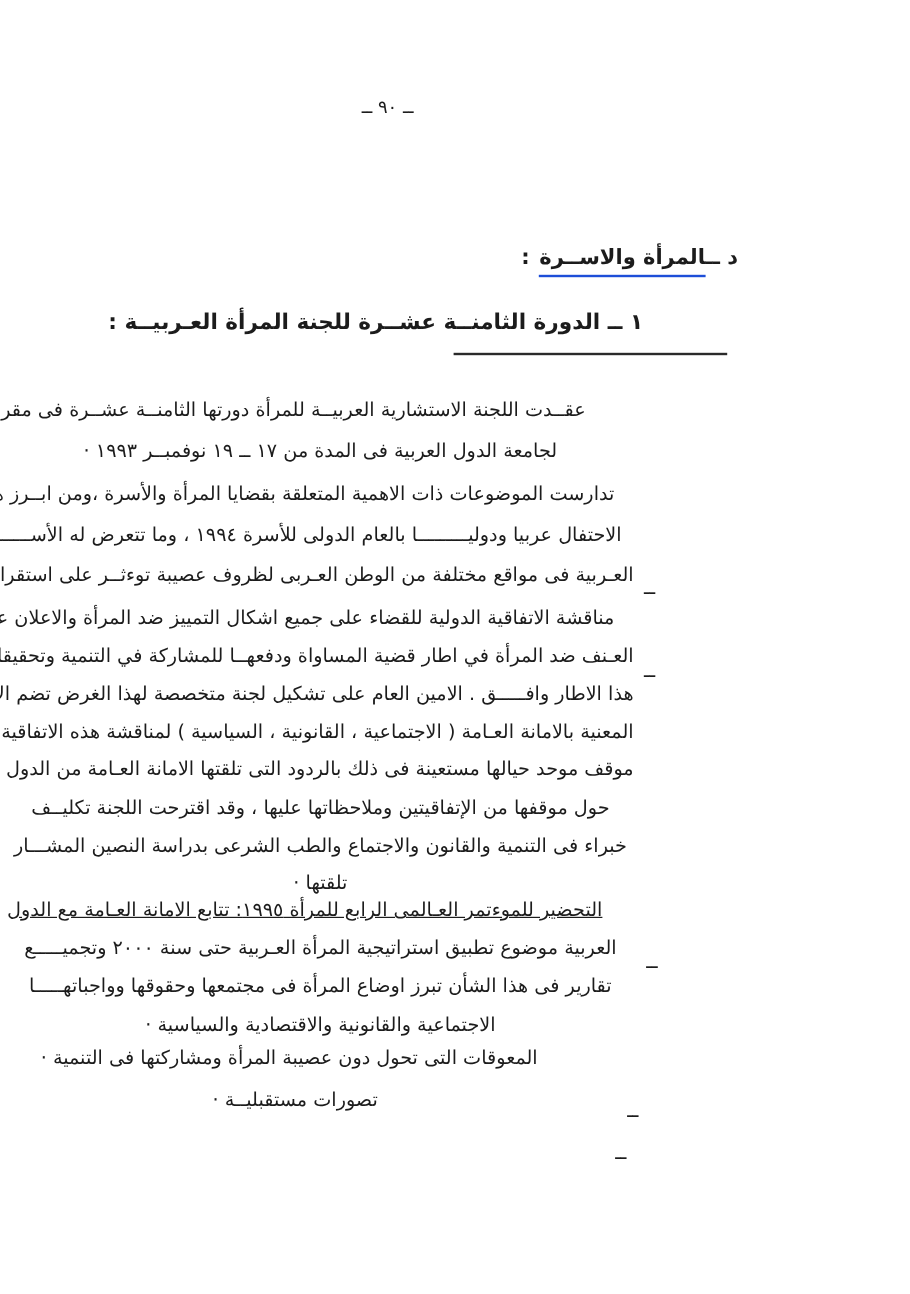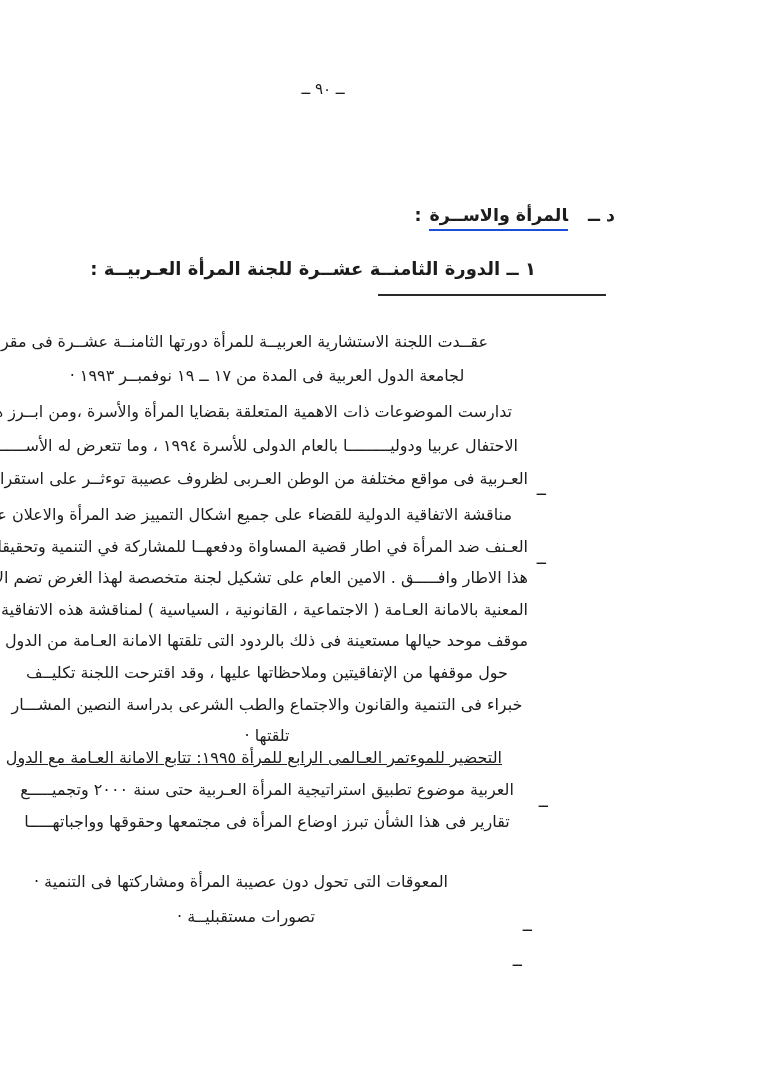--- a/index.html
+++ b/index.html
@@ -14,21 +14,21 @@
   .pagenum{
     position:absolute;top:80px;left:0;width:100%;
     text-align:center;font-size:15px;letter-spacing:2px;
     direction:rtl;
   }
   .heading{
     position:absolute;top:205px;right:31px;
     direction:rtl;white-space:nowrap;
     font-size:17.5px;font-weight:bold;
   }
-  .heading .pre{margin-left:20px;}
+  .heading .pre{}
   .heading .u{border-bottom:2px solid #1d4ed8;padding-bottom:4px;}
   .heading .suf{margin-right:8px;}
   .subheading{
     position:absolute;top:258px;right:110px;
     direction:rtl;white-space:nowrap;
     font-size:18px;font-weight:bold;
   }
   .rule{
     position:absolute;top:294px;left:378px;
     width:228px;height:2px;background:#2a2a2a;
@@ -80,20 +80,21 @@
     <div class="line">حول موقفها من الإتفاقيتين وملاحظاتها عليها ، وقد اقترحت اللجنة تكليــف</div>
     <div class="line">خبراء فى التنمية والقانون والاجتماع والطب الشرعى بدراسة النصين المشـــار</div>
     <div class="line">تلقتها ·</div>
   </div>
 
   <div class="block" style="top:742px;line-height:32px;">
     <span class="marker" style="right:-20px;">ــ</span>
     <div class="line" style="padding-right:26px;text-decoration:underline;">التحضير للموءتمر العـالمى الرابع للمرأة ١٩٩٥: تتابع الامانة العـامة مع الدول</div>
     <div class="line">العربية موضوع تطبيق استراتيجية المرأة العـربية حتى سنة ٢٠٠٠ وتجميـــــع</div>
     <div class="line">تقارير فى هذا الشأن تبرز اوضاع المرأة فى مجتمعها وحقوقها وواجباتهـــــا</div>
+    <div class="line">الاجتماعية والقانونية والاقتصادية والسياسية ·</div>
   </div>
 
   <div class="block" style="top:867px;line-height:30px;">
     <span class="marker" style="right:-4px;">ــ</span>
     <div class="line" style="padding-right:52px;">المعوقات التى تحول دون عصيبة المرأة ومشاركتها فى التنمية ·</div>
   </div>
 
   <div class="block" style="top:902px;line-height:30px;">
     <span class="marker" style="right:6px;">ــ</span>
     <div class="line" style="padding-right:42px;">تصورات مستقبليــة ·</div>

